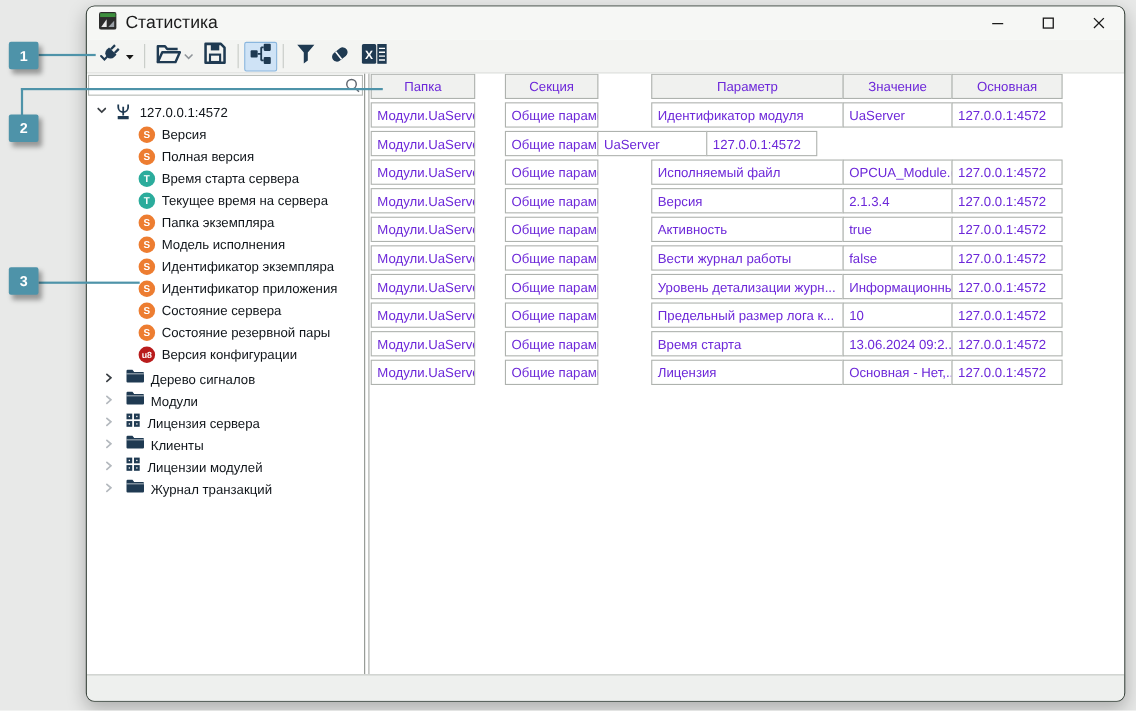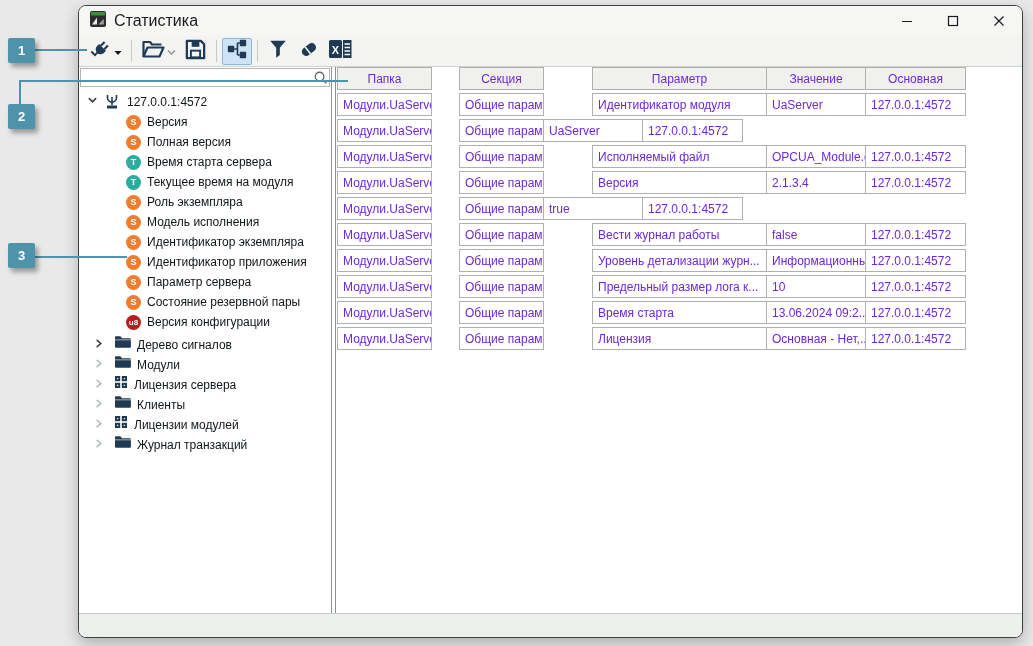--- a/index.html
+++ b/index.html
@@ -241,41 +241,41 @@
             <div class="tree-row child">
               <span class="badge s">S</span>
               <span class="lbl">Полная версия</span>
             </div>
             <div class="tree-row child">
               <span class="badge t">T</span>
               <span class="lbl">Время старта сервера</span>
             </div>
             <div class="tree-row child">
               <span class="badge t">T</span>
-              <span class="lbl">Текущее время на модуля</span>
-            </div>
-            <div class="tree-row child">
-              <span class="badge s">S</span>
-              <span class="lbl">Роль экземпляра</span>
+              <span class="lbl">Текущее время на сервера</span>
+            </div>
+            <div class="tree-row child">
+              <span class="badge s">S</span>
+              <span class="lbl">Папка экземпляра</span>
             </div>
             <div class="tree-row child">
               <span class="badge s">S</span>
               <span class="lbl">Модель исполнения</span>
             </div>
             <div class="tree-row child">
               <span class="badge s">S</span>
               <span class="lbl">Идентификатор экземпляра</span>
             </div>
             <div class="tree-row child">
               <span class="badge s">S</span>
               <span class="lbl">Идентификатор приложения</span>
             </div>
             <div class="tree-row child">
               <span class="badge s">S</span>
-              <span class="lbl">Параметр сервера</span>
+              <span class="lbl">Состояние сервера</span>
             </div>
             <div class="tree-row child">
               <span class="badge s">S</span>
               <span class="lbl">Состояние резервной пары</span>
             </div>
             <div class="tree-row child">
               <span class="badge u8">u8</span>
               <span class="lbl">Версия конфигурации</span>
             </div>
             <div class="tree-row folder">
@@ -396,20 +396,21 @@
           <div class="grid-row">
             <div class="cell c0">Модули.UaServer</div>
             <div class="cell c1">Общие парамет...</div>
             <div class="cell c2">Версия</div>
             <div class="cell c3">2.1.3.4</div>
             <div class="cell c4">127.0.0.1:4572</div>
           </div>
           <div class="grid-row">
             <div class="cell c0">Модули.UaServer</div>
             <div class="cell c1">Общие парамет...</div>
+            <div class="cell c2">Активность</div>
             <div class="cell c3">true</div>
             <div class="cell c4">127.0.0.1:4572</div>
           </div>
           <div class="grid-row">
             <div class="cell c0">Модули.UaServer</div>
             <div class="cell c1">Общие парамет...</div>
             <div class="cell c2">Вести журнал работы</div>
             <div class="cell c3">false</div>
             <div class="cell c4">127.0.0.1:4572</div>
           </div>

